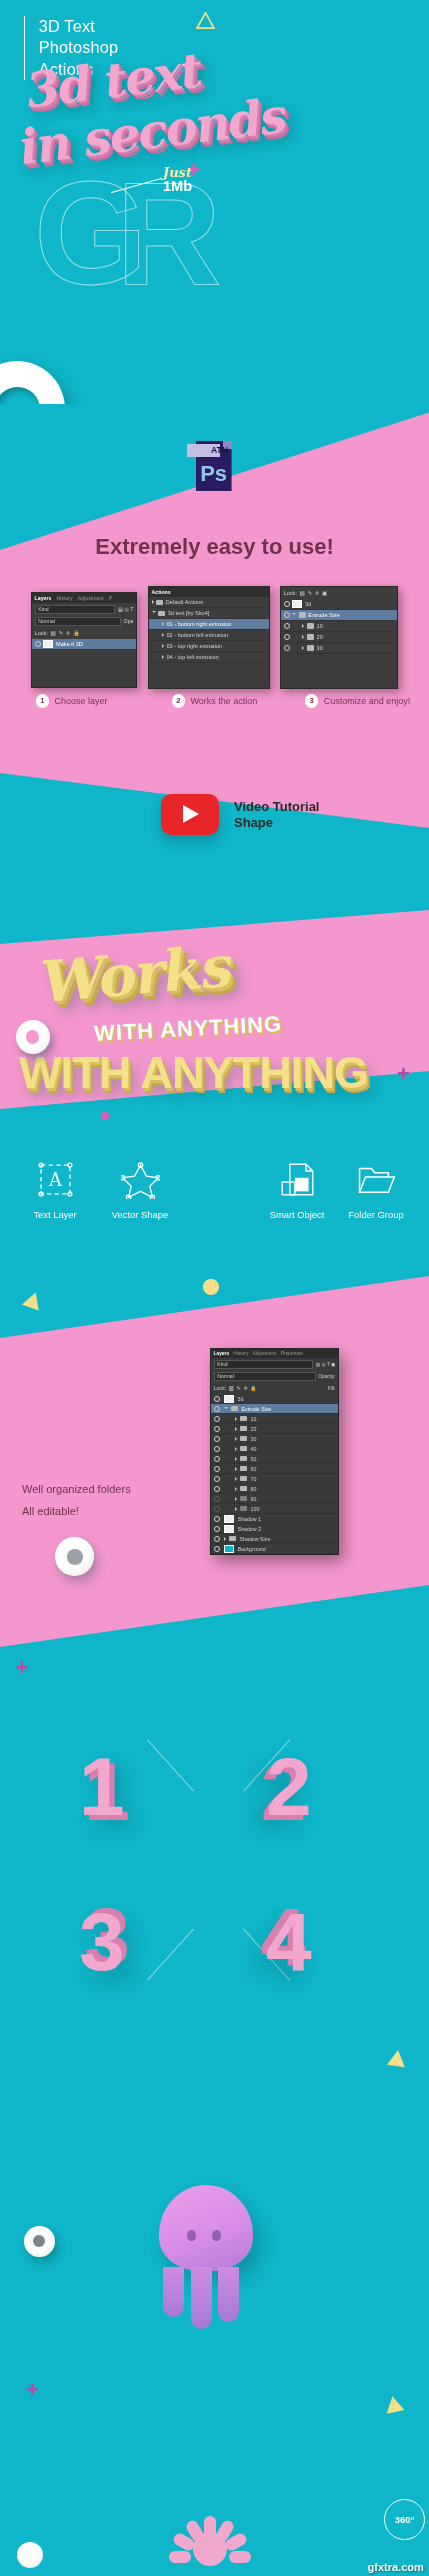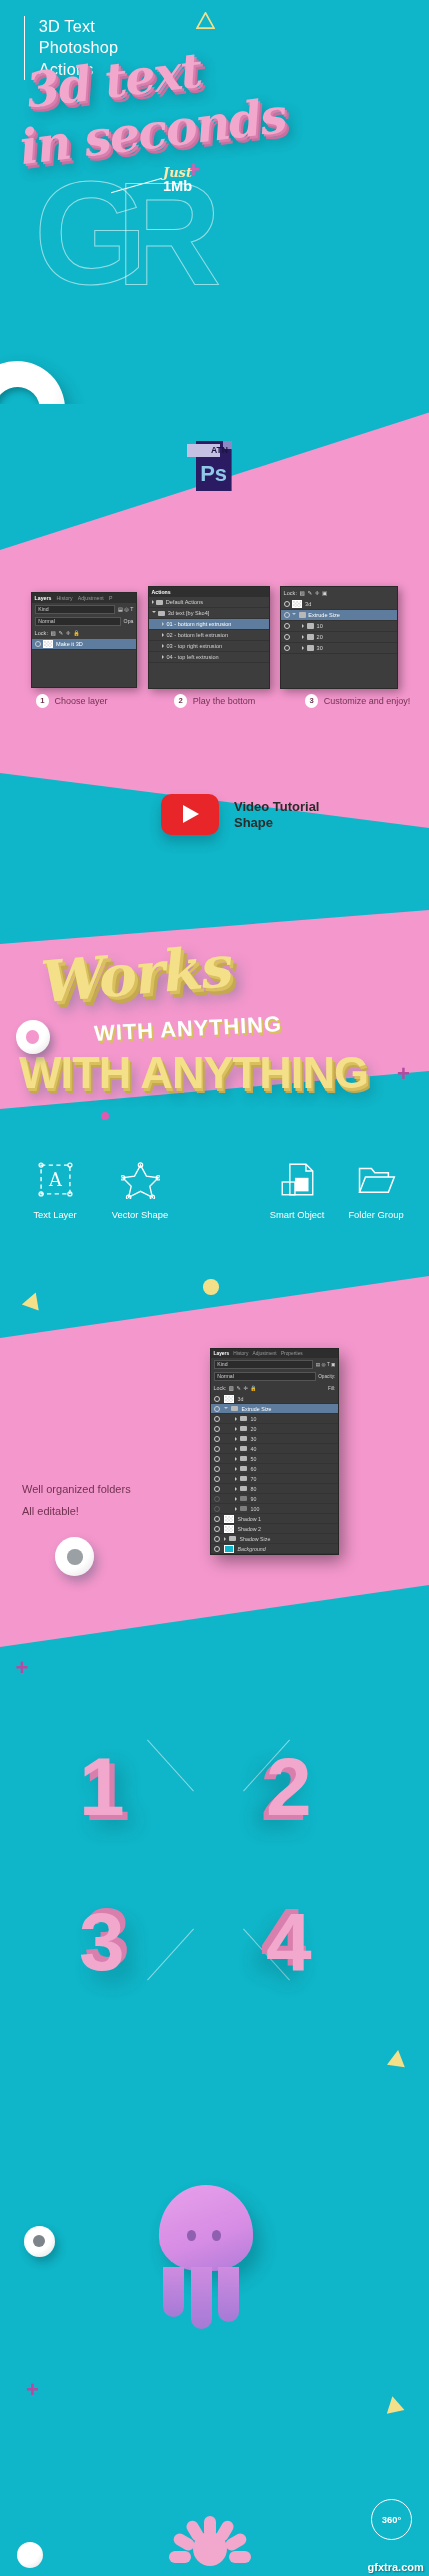--- a/index.html
+++ b/index.html
@@ -146,21 +146,21 @@
   
   #sizes { position:absolute; left:0; top:2078px; width:429px; height:352px; background:#0fb5c8; }
   .blob { position:absolute; left:159px; top:2185px; width:94px; height:86px; border-radius:52% 52% 45% 45%/60% 60% 40% 40%;
       background:linear-gradient(160deg,#e7a0ea 0%, #d68ce4 60%, #b07bd8 100%); box-shadow:6.9px 10.3px 17px rgba(0,70,80,.3); }
   .blob .eye2 { position:absolute; top:45px; width:9.4px; height:11px; border-radius:50%; background:#8f5fb0; }
   .blob-leg { position:absolute; border-radius:0 0 10.3px 10.3px;
       background:linear-gradient(180deg,#cf8ce0,#a57ad6); }
 
   
   #shadow { position:absolute; left:0; top:2430px; width:429px; height:146px; background:#0fb5c8; }
-  .deg-badge { position:absolute; right:17px; top:2499px; width:41px; height:41px; border-radius:50%;
+  .deg-badge { position:absolute; right:4px; top:2499px; width:41px; height:41px; border-radius:50%;
       border:1.7px solid #ffffff; color:#ffffff; font-size:9.4px; font-weight:bold;
       display:flex; align-items:center; justify-content:center; }
   .sun { position:absolute; left:163px; top:2516px; width:94px; height:60px; }
   .sun .core { position:absolute; left:30px; top:15.5px; width:34px; height:34px; border-radius:50%; background:#f2a8cd; }
   .ray { position:absolute; width:12px; height:22px; background:#f2a8cd; border-radius:6px; transform-origin:50% 41px; }
 
   
   .gfx { position:absolute; right:5.2px; bottom:3.4px; color:#ffffff; font-size:11px; font-weight:bold;
       text-shadow:0.9px 0.9px 1.7px rgba(0,0,0,.4); }
 
@@ -213,20 +213,21 @@
 
   <div class="atn-icon">
     <div class="sheet"></div>
     <div class="fold"></div>
     <div class="ps">Ps</div>
     <div class="tab">
       <span>ATN</span>
     </div>
   </div>
 
+  <h2 id="extremely" class="section-title">Extremely easy to use!</h2>
 
   <div class="ps-panel" style="left:31px; top:592px; width:106px; height:96px;">
     <div class="ps-tabs">
       <span class="t on">Layers</span>
       <span class="t">History</span>
       <span class="t">Adjustment</span>
       <span class="t">P</span>
     </div>
     <div class="ps-ctrl">
       <div class="ps-field">Kind</div>
@@ -328,21 +329,21 @@
     </div>
   </div>
 
   <div class="steps">
     <div class="step">
       <span class="num">1</span>
       <span class="lbl">Choose layer</span>
     </div>
     <div class="step">
       <span class="num">2</span>
-      <span class="lbl">Play the bottom</span>
+      <span class="lbl">Works the action</span>
     </div>
     <div class="step">
       <span class="num">3</span>
       <span class="lbl">Customize and enjoy!</span>
     </div>
   </div>
 
   <section id="videoband">
     <div class="bg"></div>
     <div class="cyanwedge"></div>

